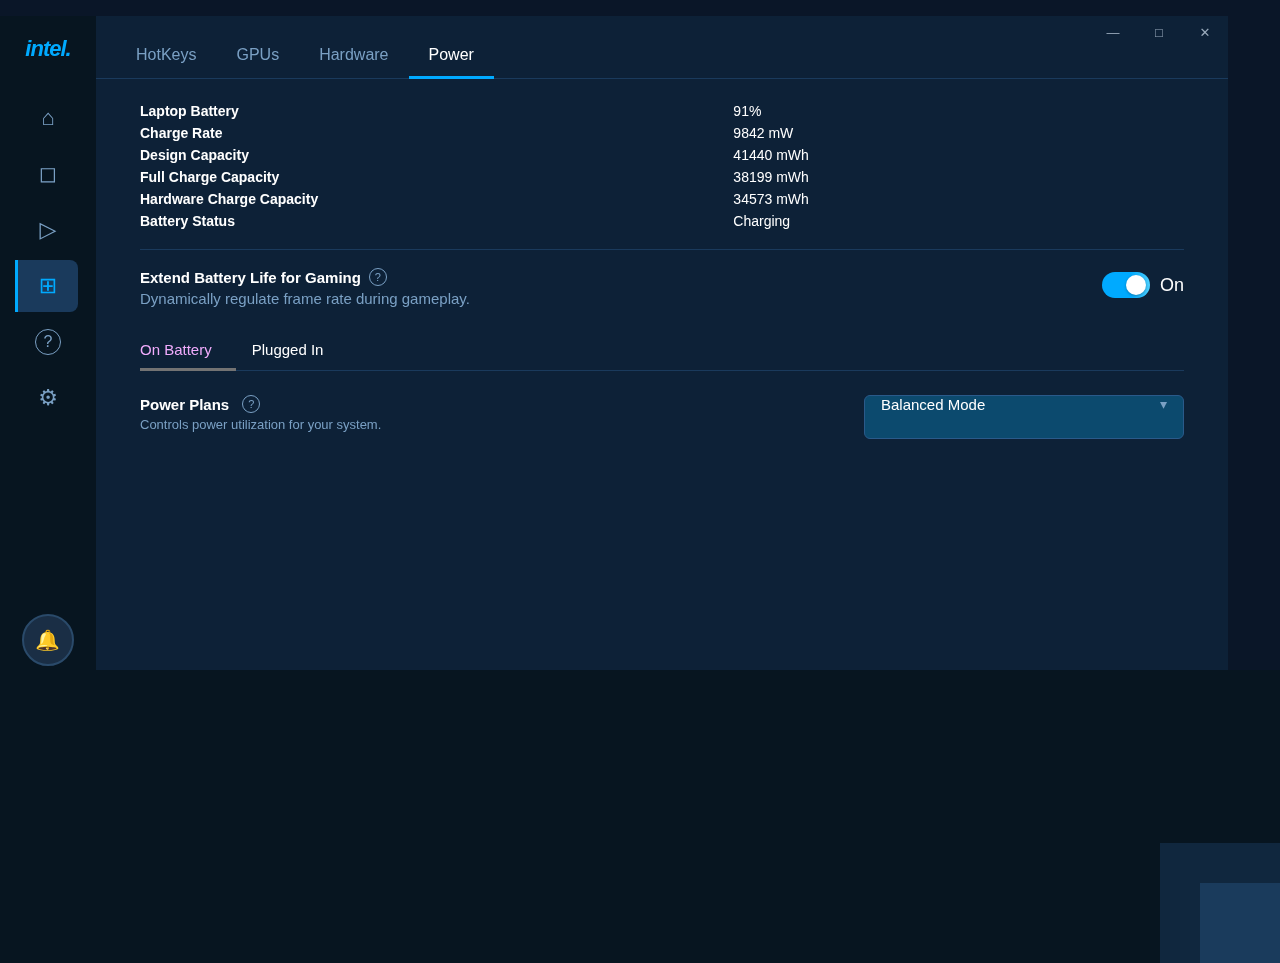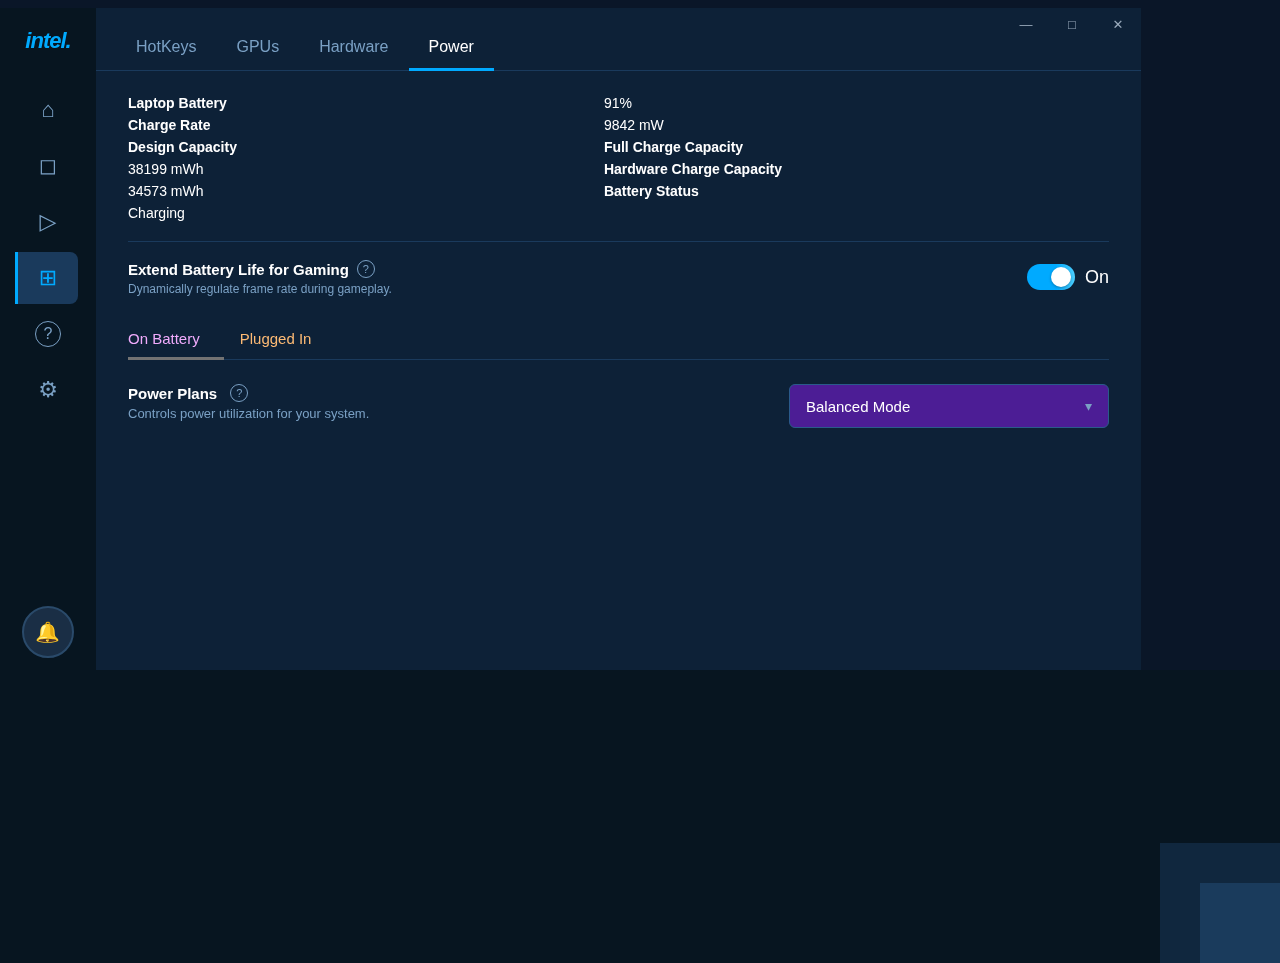--- a/index.html
+++ b/index.html
@@ -8,22 +8,22 @@
       height: 963px;
       background: #0a1628;
       font-family: 'Segoe UI', Arial, sans-serif;
       overflow: hidden;
       position: relative;
     }
 
     
     .app-window {
       position: absolute;
-      top: 8px; left: 0;
-      width: 1141px;
+      top: 16px; left: 0;
+      width: 1228px;
       height: 670px;
       background: #0d2137;
       display: flex;
       flex-direction: row;
     }
 
     
     .sidebar {
       width: 96px;
       background: #071520;
@@ -145,21 +145,21 @@
       margin-bottom: -1px;
     }
 
     .tab.active {
       color: #fff;
       border-bottom: 3px solid #00aaff;
     }
 
     
     .content-area {
-      padding: 24px 32px;
+      padding: 24px 44px;
       flex: 1;
       overflow-y: auto;
     }
 
     
     .battery-info {
       display: grid;
       grid-template-columns: auto auto;
       gap: 6px 40px;
       margin-bottom: 20px;
@@ -196,21 +196,21 @@
       font-size: 15px;
       font-weight: 600;
       display: flex;
       align-items: center;
       gap: 8px;
       margin-bottom: 4px;
     }
 
     .extend-battery-text p {
       color: #7aa0c4;
-      font-size: 12px;
+      font-size: 15px;
     }
 
     .question-icon {
       width: 18px;
       height: 18px;
       border: 1.5px solid #7aa0c4;
       border-radius: 50%;
       display: inline-flex;
       align-items: center;
       justify-content: center;
@@ -257,21 +257,21 @@
     
     .sub-tabs {
       display: flex;
       gap: 0;
       margin-bottom: 24px;
       border-bottom: 1px solid #1a3a5c;
     }
 
     .sub-tab {
       padding: 10px 24px 10px 0;
-      color: #fdba74;
+      color: #ffffff;
       font-size: 15px;
       cursor: pointer;
       border-bottom: 3px solid transparent;
       margin-bottom: -1px;
       margin-right: 16px;
     }
 
     .sub-tab.active {
       color: #f0abfc;
       border-bottom: 3px solid #737373;
@@ -296,24 +296,24 @@
 
     .power-plans-text p {
       color: #7aa0c4;
       font-size: 13px;
     }
 
     
     .dropdown {
       width: 320px;
       height: 44px;
-      background: #4c1d95;
+      background: #0c4a6e;
       border-radius: 6px;
       display: flex;
-      align-items: center;
+      align-items: flex-start;
       justify-content: space-between;
       padding: 0 16px;
       cursor: pointer;
       color: #fff;
       font-size: 15px;
       border: 1px solid #2a5a8a;
     }
 
     .dropdown-arrow {
       font-size: 14px;
@@ -418,20 +418,21 @@
     <div class="content-area">
 
       <div class="battery-info">
         <span class="info-label">Laptop Battery</span>
         <span class="info-value">91%</span>
 
         <span class="info-label">Charge Rate</span>
         <span class="info-value">9842 mW</span>
 
         <span class="info-label">Design Capacity</span>
+        <span class="info-value">41440 mWh</span>
 
         <span class="info-label">Full Charge Capacity</span>
         <span class="info-value">38199 mWh</span>
 
         <span class="info-label">Hardware Charge Capacity</span>
         <span class="info-value">34573 mWh</span>
 
         <span class="info-label">Battery Status</span>
         <span class="info-value">Charging</span>
       </div>

